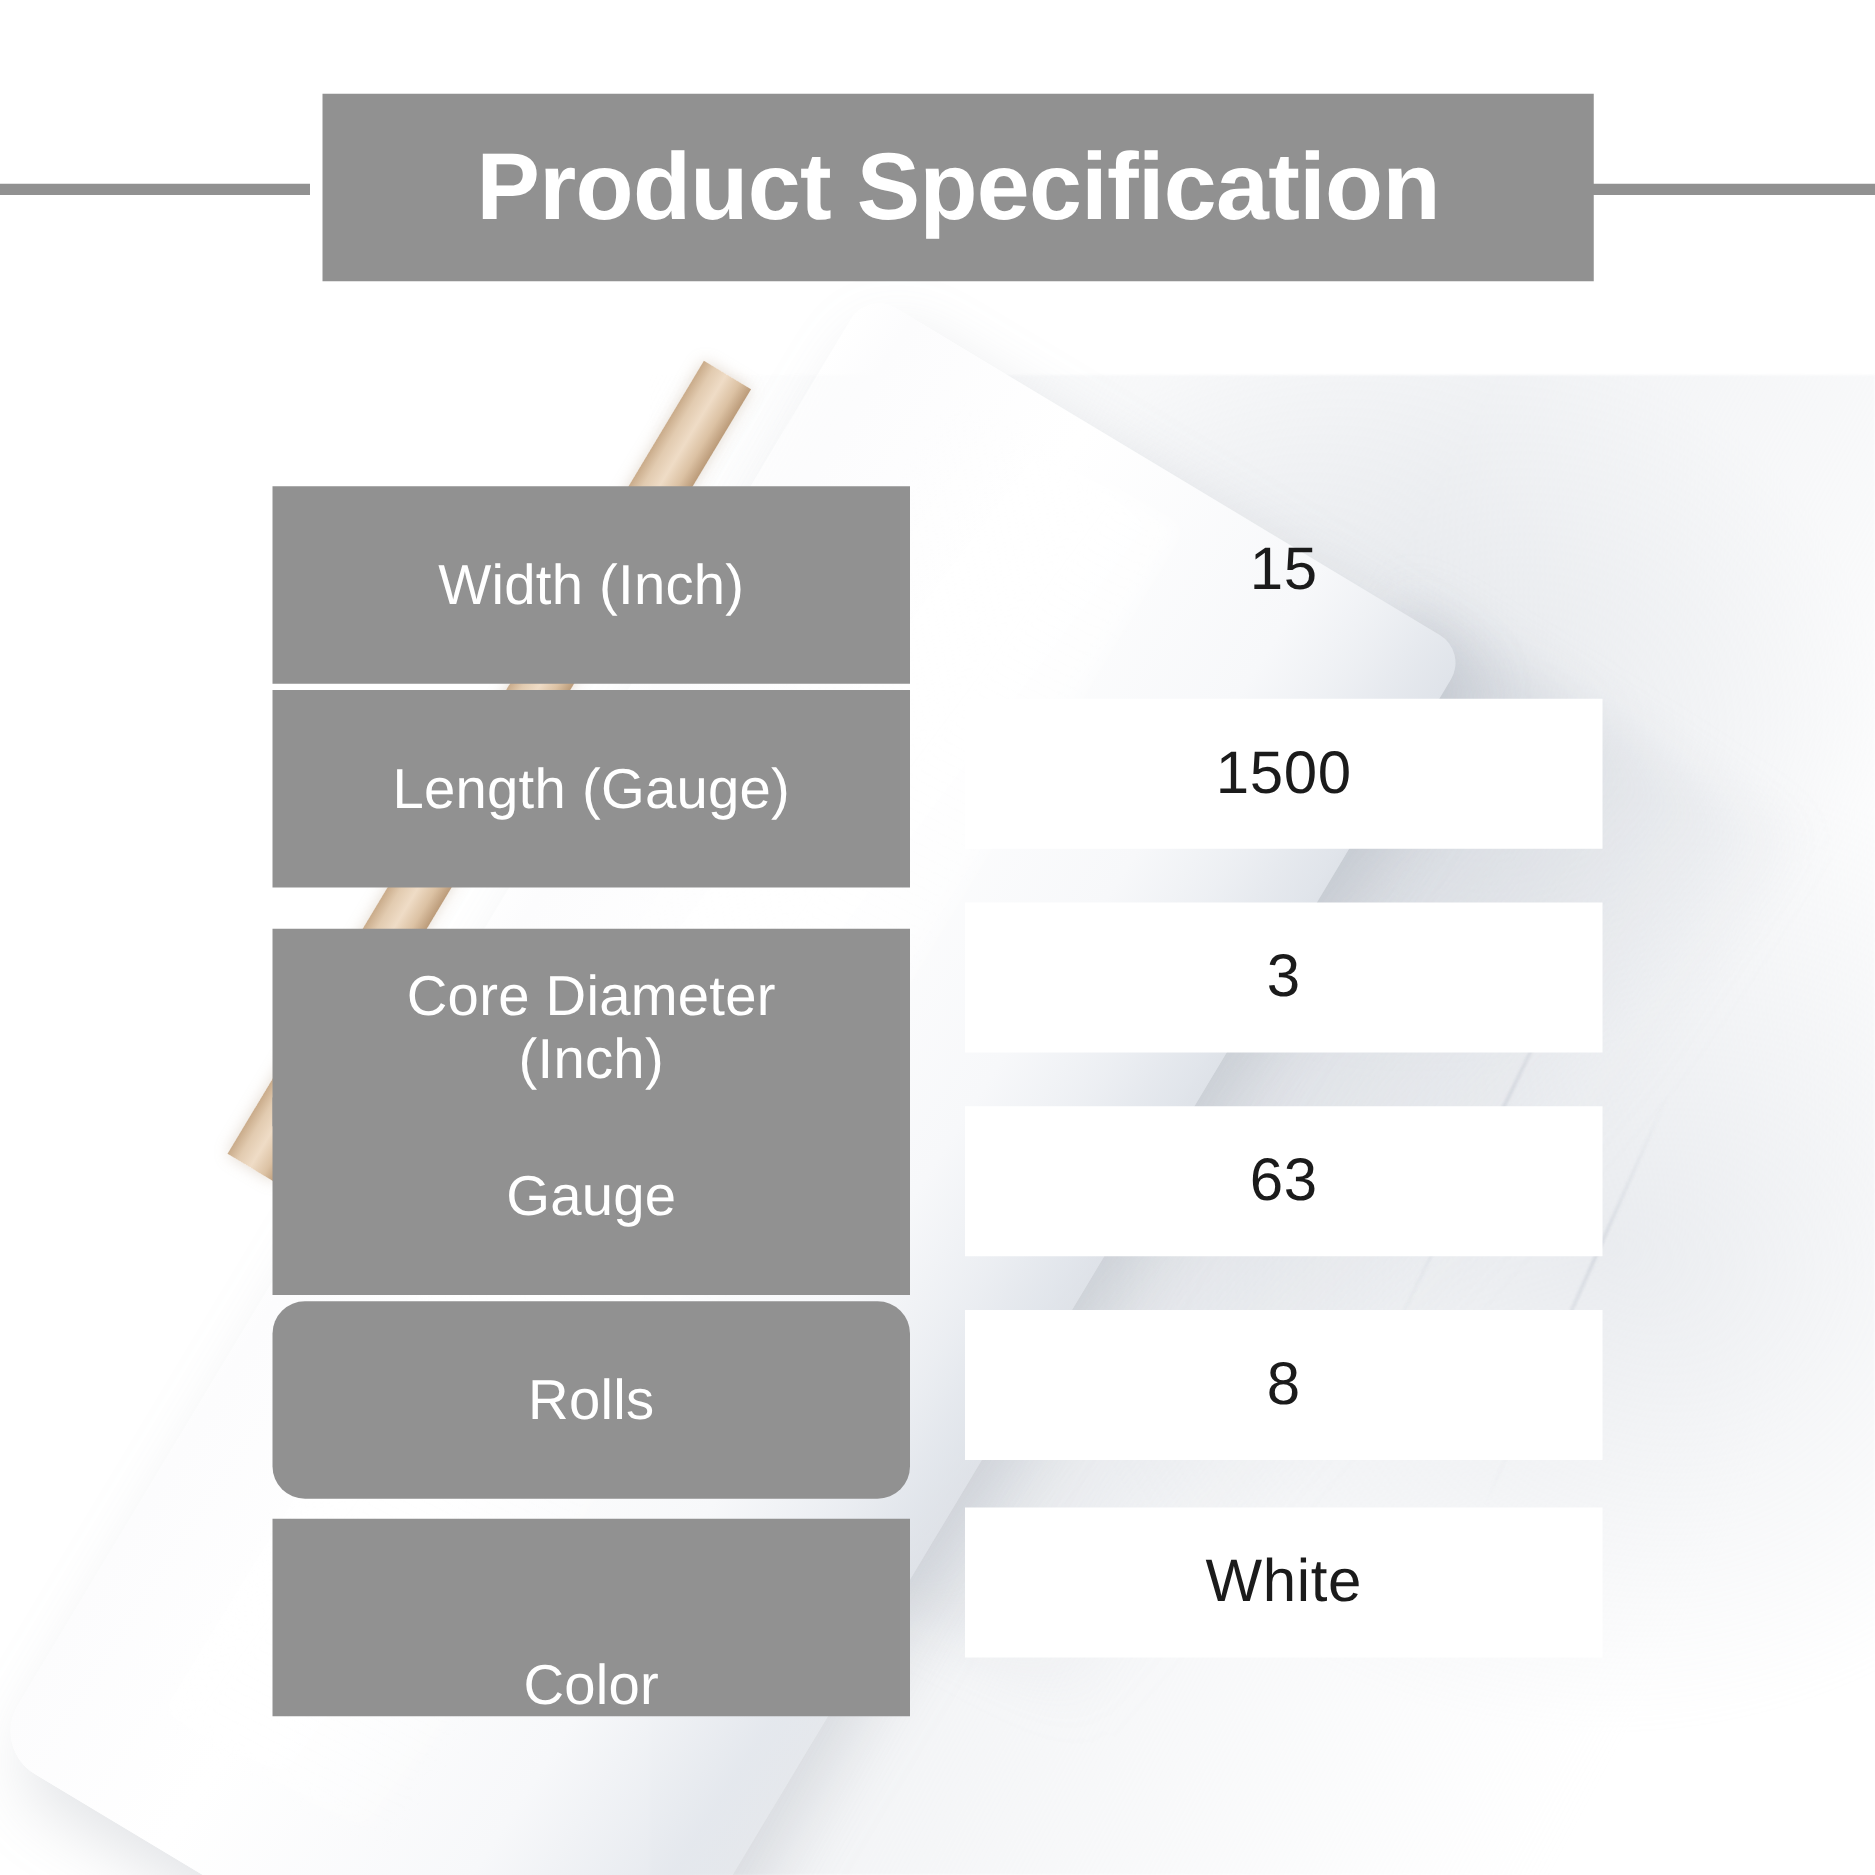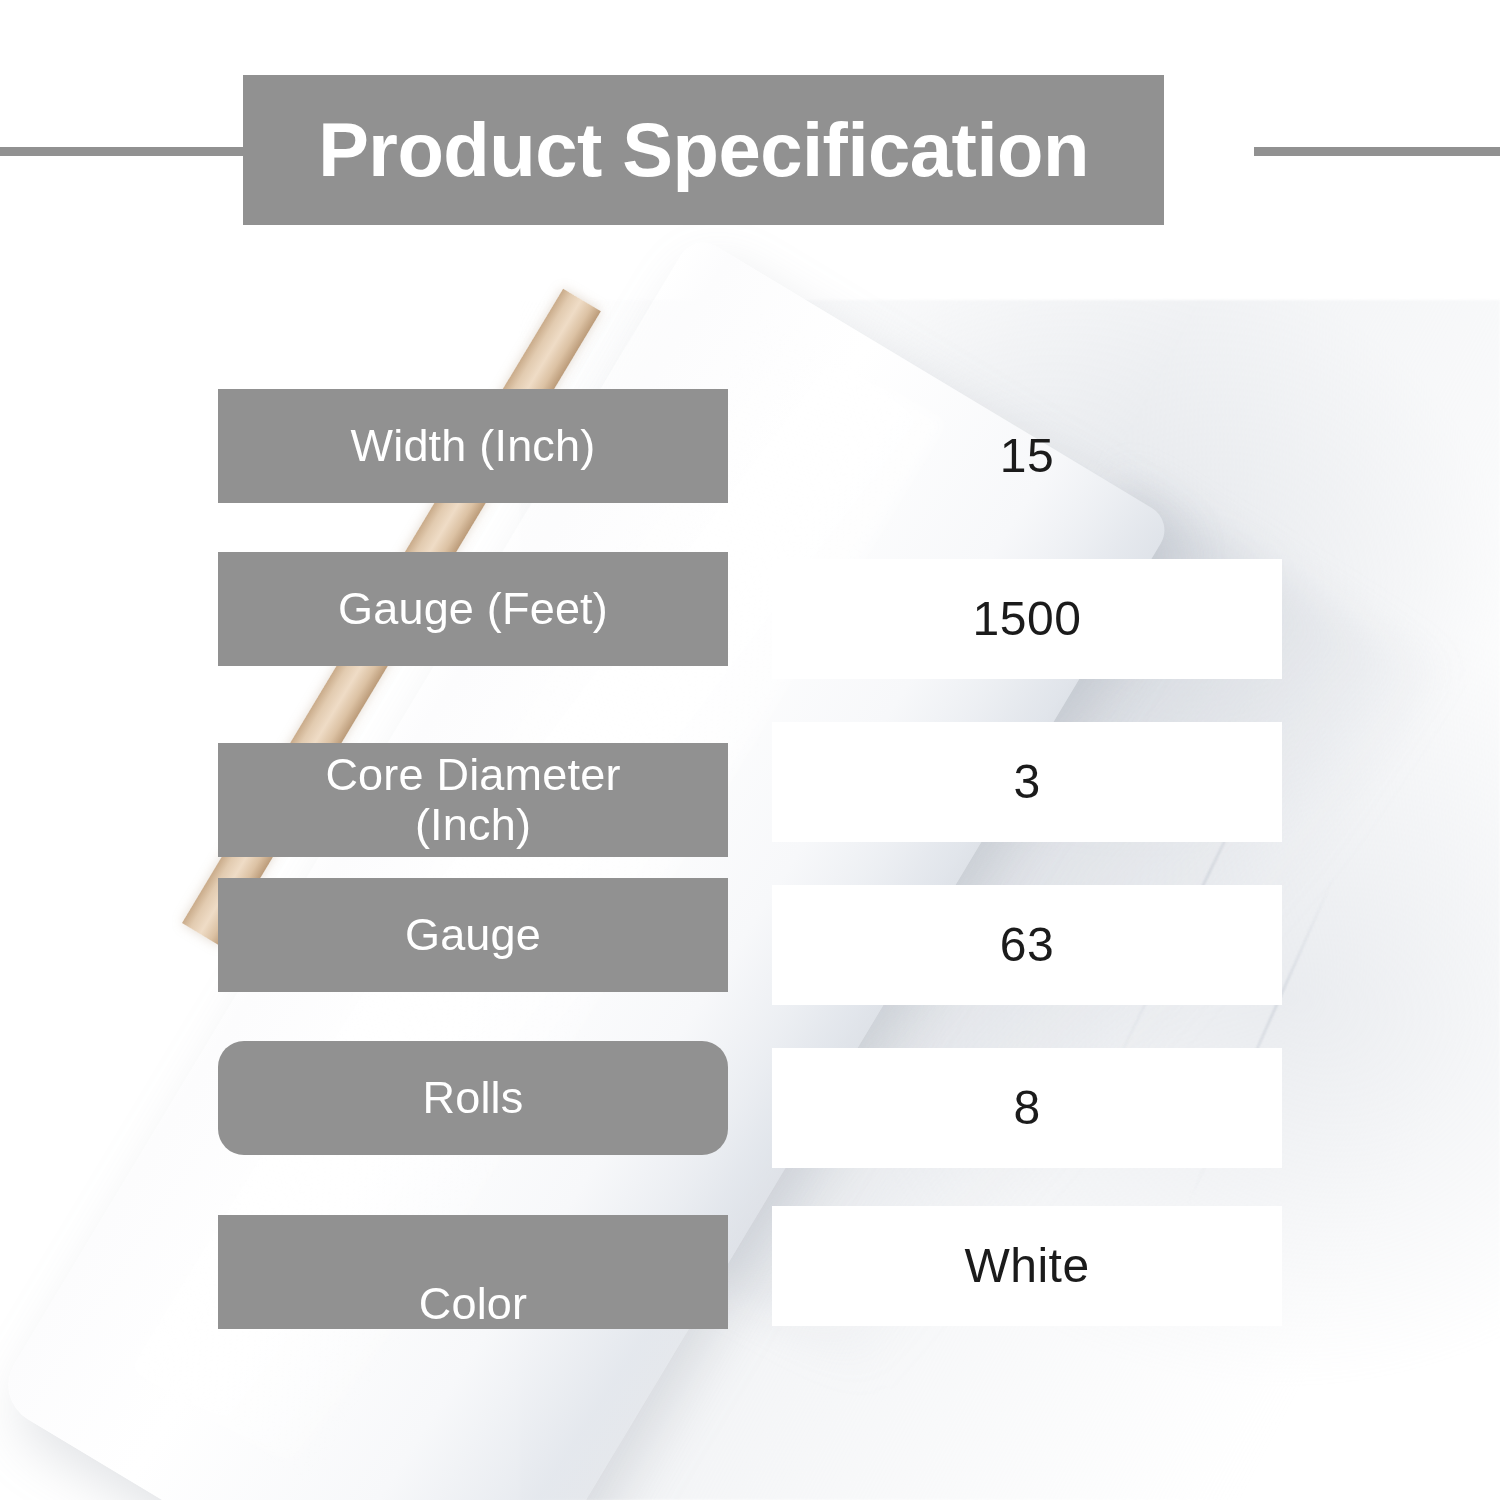--- a/index.html
+++ b/index.html
@@ -111,23 +111,23 @@
     top: 147px;
     height: 9px;
     background: #919191;
     z-index: 1;
   }
   .title-rule.left  { left: 0;    width: 248px; }
   .title-rule.right { left: 1254px; width: 246px; }
 
   .title-banner {
     position: absolute;
-    left: 243px;
+    left: 258px;
     top: 75px;
-    width: 921px;
+    width: 1017px;
     height: 150px;
     background: #919191;
     display: flex;
     align-items: center;
     justify-content: center;
     z-index: 2;
   }
   .title-banner-text {
     color: #ffffff;
     font-size: 76px;
@@ -144,21 +144,21 @@
     width: 1500px; height: 1500px;
     z-index: 3;
   }
 
   .spec-row { position: absolute; left: 0; width: 1500px; }
 
   .spec-label {
     position: absolute;
     left: 218px;
     width: 510px;
-    height: 114px;
+    height: 158px;
     background: #919191;
     display: flex;
     align-items: center;
     justify-content: center;
     text-align: center;
     box-sizing: border-box;
     padding: 0 28px;
   }
   .spec-label-text {
     color: #ffffff;
@@ -214,21 +214,21 @@
       <div class="spec-label" style="top:0;">
         <span class="spec-label-text">Width (Inch)</span>
       </div>
       <div class="spec-value" style="top:7px;text-align:center;">
         <span class="spec-value-text">15</span>
       </div>
     </div>
 
     <div class="spec-row" style="top:552px;">
       <div class="spec-label" style="top:0;">
-        <span class="spec-label-text">Gauge (Feet)</span>
+        <span class="spec-label-text">Length (Gauge)</span>
       </div>
       <div class="spec-value boxed" style="top:7px;">
         <span class="spec-value-text">1500</span>
       </div>
     </div>
 
     <div class="spec-row" style="top:715px;">
       <div class="spec-label" style="top:0;margin-top:28px;">
         <span class="spec-label-text">Core Diameter<br>(Inch)</span>
       </div>

